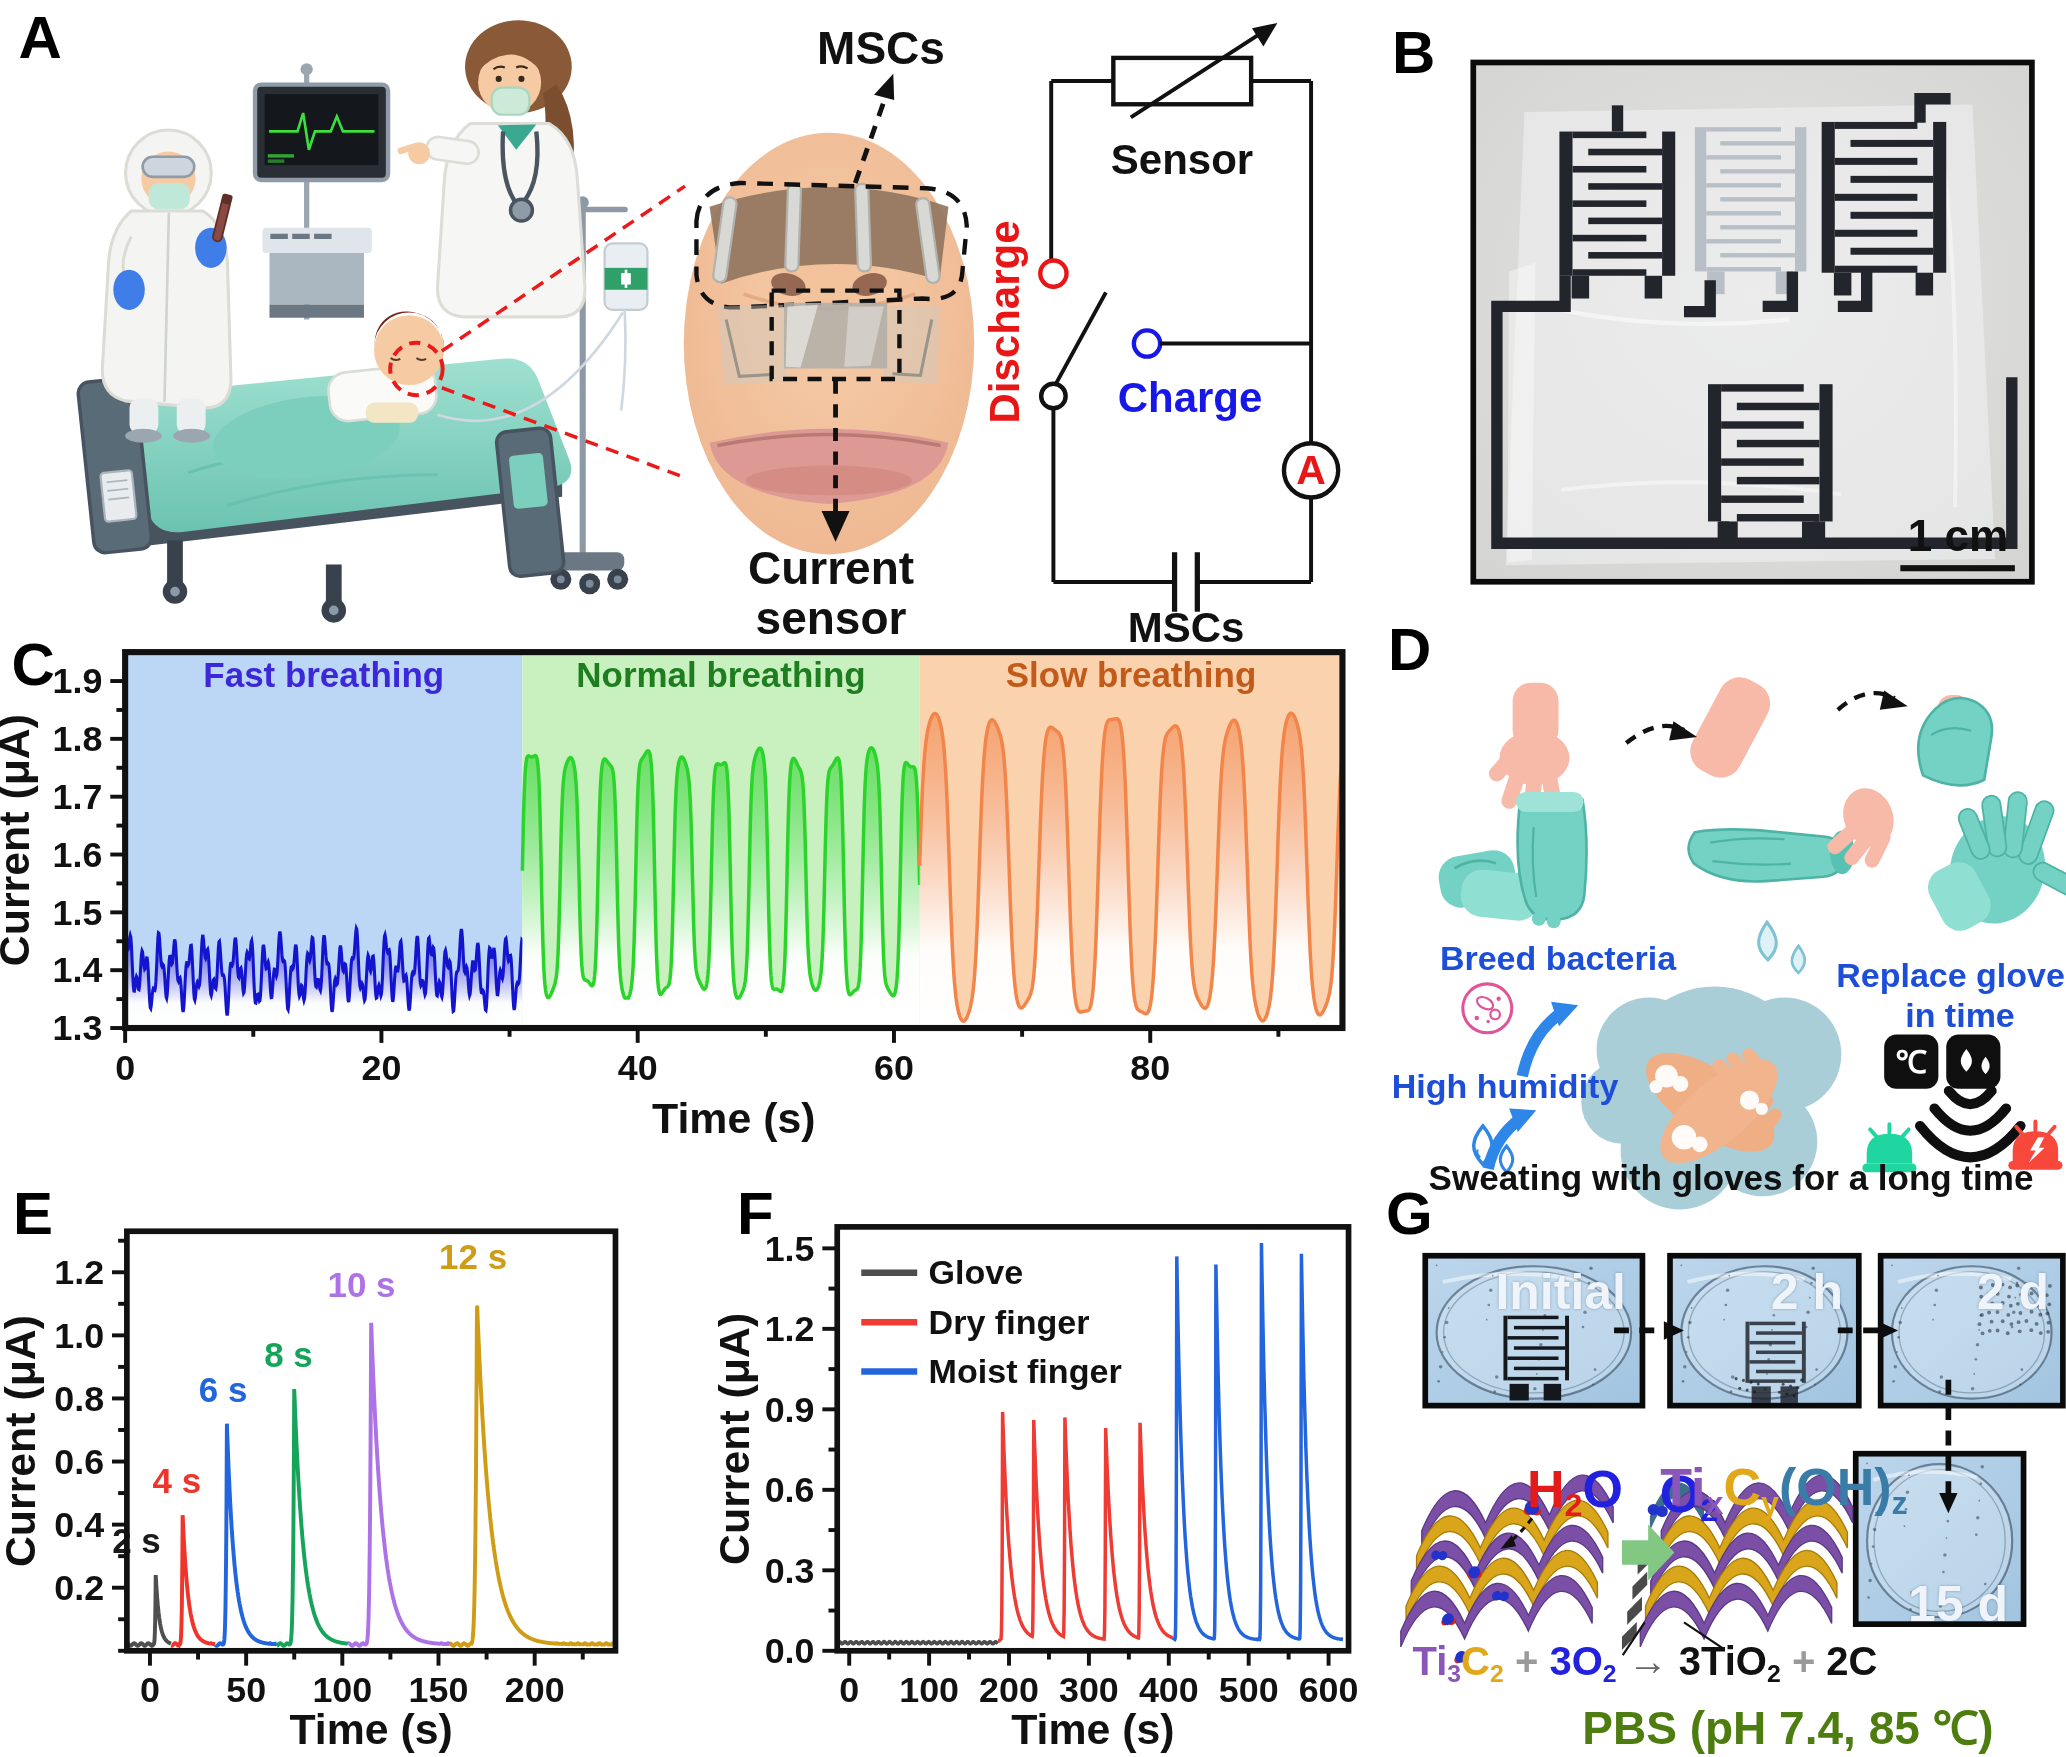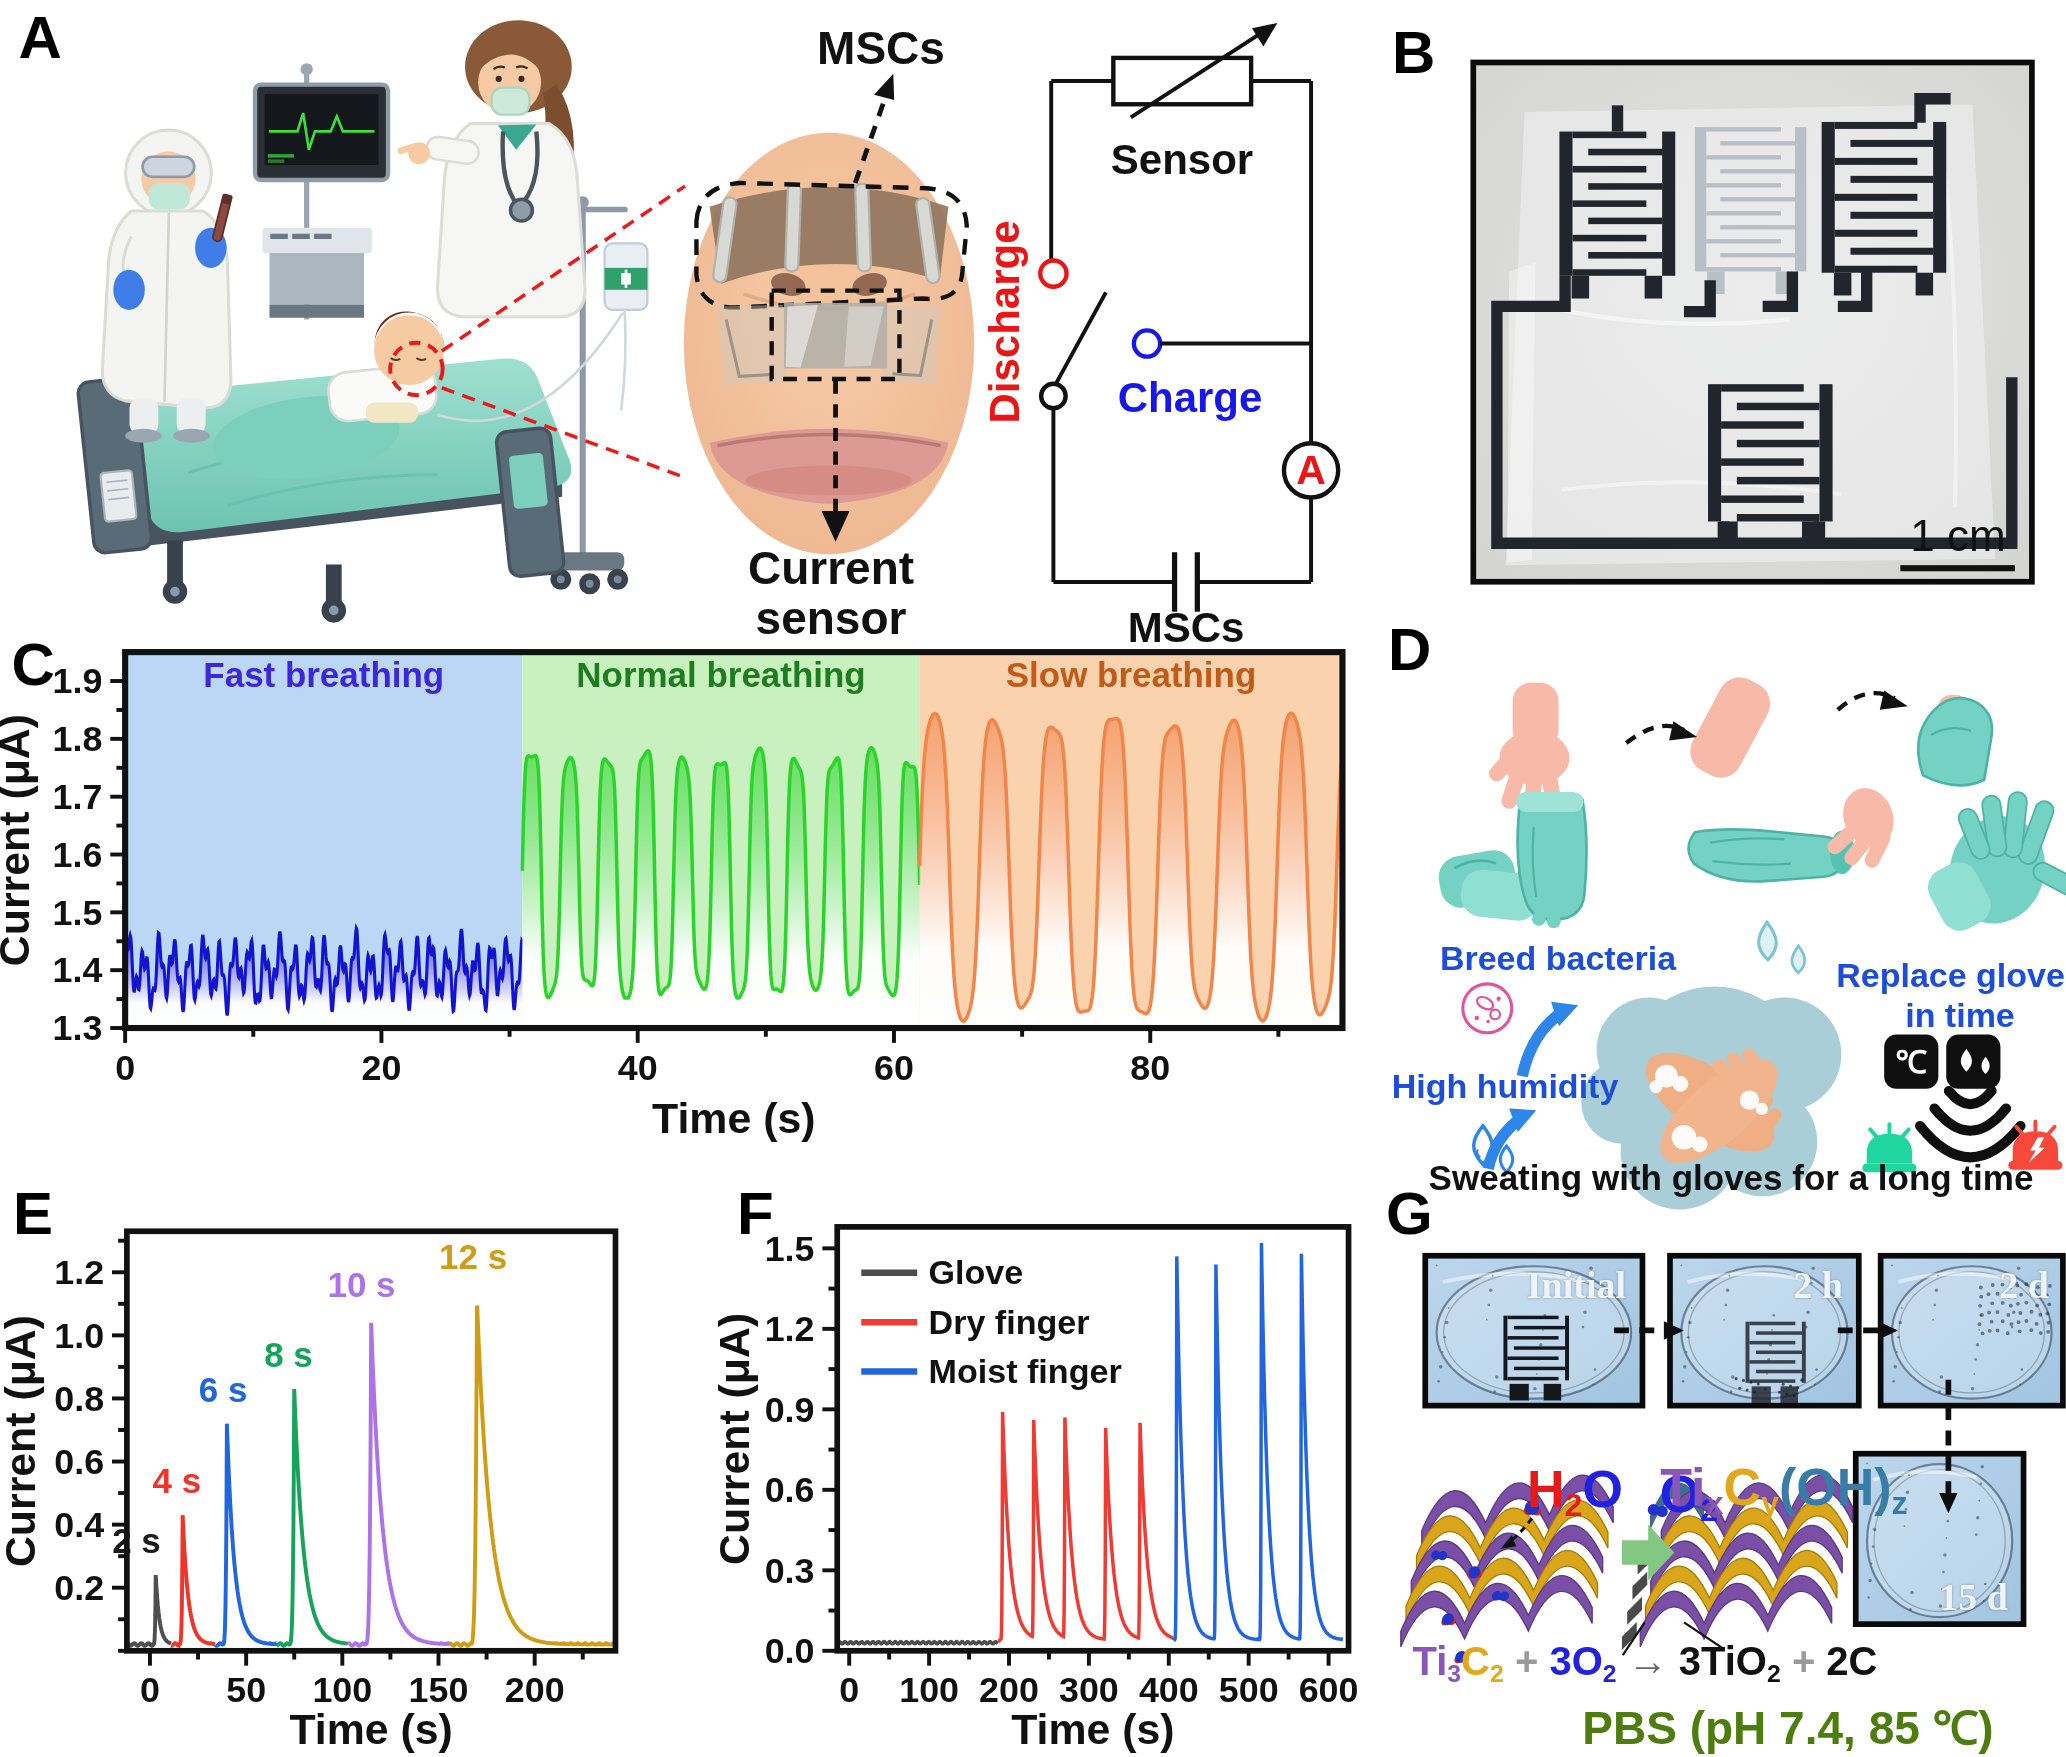--- a/index.html
+++ b/index.html
@@ -4,21 +4,21 @@
 <style>
   html,body{margin:0;padding:0;background:#fff;}
   body{font-family:"Liberation Sans", sans-serif;}
   #root{position:relative;width:2066px;height:1757px;background:#fff;overflow:hidden;}
   .lbl{position:absolute;white-space:nowrap;color:#111;}
   .ctr{transform:translateX(-50%);}
   .panel-letter{font-size:60px;font-weight:900;color:#000;line-height:1;}
   .callout{font-size:46px;font-weight:700;}
   .circ-lbl{font-size:42px;font-weight:700;}
   .sub{font-size:0.62em;vertical-align:-0.28em;}
-  .dish-lbl{font-size:38px;font-weight:600;color:#eef4f9;text-shadow:0 0 2.6px rgba(60,90,120,.5);font-family:Liberation Serif, serif;}
+  .dish-lbl{font-size:50px;font-weight:600;color:#eef4f9;text-shadow:0 0 2.6px rgba(60,90,120,.5);}
   .molecule-lbl{font-size:52px;font-weight:700;}
   .eq-lbl{font-size:40px;font-weight:700;}
   .pbs-lbl{font-size:46px;font-weight:600;color:#4d7c0f;}
   .pbs-lbl b{font-weight:900;}
   .d-text{font-size:34px;font-weight:600;color:#1d4ed8;}
   svg{position:absolute;overflow:visible;}
   svg text{font-family:"Liberation Sans", sans-serif;}
 </style>
 </head>
 <body>
@@ -315,21 +315,21 @@
       <path d="M760,640 V712 H700"></path>
       <path d="M948,620 V700 H880"></path>
       <path d="M1118,620 V700 H1052"></path>
       <path d="M790,1192 V1242"></path>
       <path d="M1010,1192 V1242"></path>
       <path d="M548,300 V240"></path>
       <path d="M1240,280 V225 H1310"></path>
     </g>
     <rect x="1195" y="1292" width="262" height="14" fill="#111"></rect>
   </svg>
-  <div class="lbl ctr" style="left:1958px;top:511px;font-size:44px;font-weight:400">1 cm</div>
+  <div class="lbl ctr" style="left:1958px;top:511px;font-size:44px;font-weight:700">1 cm</div>
 
   <svg id="chartC" style="left:0;top:639px" width="1378" height="542" viewBox="0 0 3150 1240">
       <rect x="285" y="30" width="908.7894736842104" height="860" fill="#bcd6f6"></rect>
       <rect x="1193.7894736842104" y="30" width="908.7894736842104" height="860" fill="#c9f0bf"></rect>
       <rect x="2102.578947368421" y="30" width="967.4210526315792" height="860" fill="#fad2ae"></rect>
       <defs>
         <linearGradient id="cg0" x1="0" y1="0" x2="0" y2="1">
           <stop offset="0" stop-color="#1414cf" stop-opacity="0.6"></stop>
           <stop offset="0.75" stop-color="#ffffff" stop-opacity="0.95"></stop>
           <stop offset="1" stop-color="#ffffff" stop-opacity="1"></stop>

